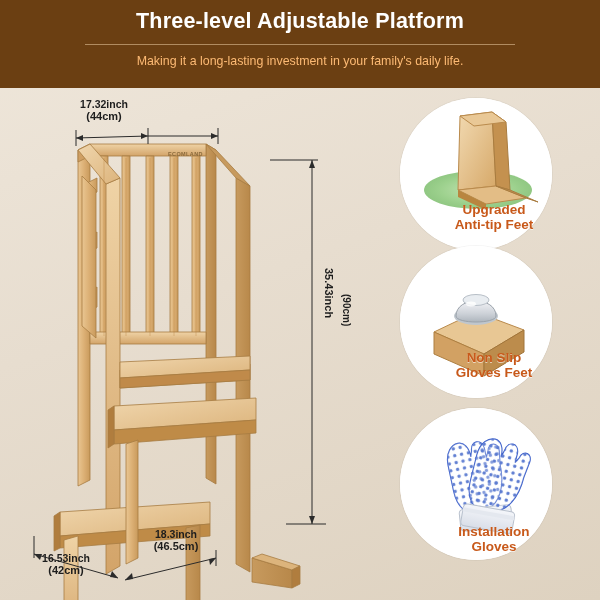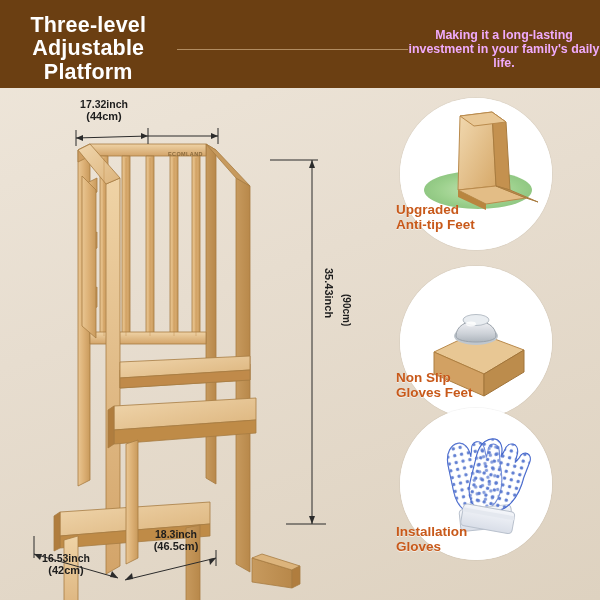--- a/index.html
+++ b/index.html
@@ -9,32 +9,32 @@
     background:#e9e0d4;
     overflow:hidden;
   }
   .page{position:relative;width:600px;height:600px;overflow:hidden;
         background:linear-gradient(160deg,#efe7db 0%,#e7ddcf 45%,#ded2c0 100%);}
 
   
   .header{
     position:absolute;left:0;top:0;width:600px;height:88px;
     background:#6b3f12;
-    display:flex;flex-direction:row;align-items:center;justify-content:flex-start;
+    display:flex;flex-direction:column;align-items:center;justify-content:flex-start;
     box-sizing:border-box;padding-top:10px;
   }
   .header-title{
     color:#ffffff;font-size:21.5px;font-weight:bold;letter-spacing:.2px;
     text-align:center;line-height:1.1;
   }
   .header-rule{
     width:430px;height:1px;background:#c8a77c;opacity:.75;margin:10px 0 9px 0;
   }
   .header-sub{
-    color:#f0abfc;font-size:12.4px;text-align:center;font-weight:700;
+    color:#fdba74;font-size:12.4px;text-align:center;font-weight:400;
   }
 
   
   .diagram{position:absolute;left:0;top:88px;width:390px;height:392px;padding-left:32px;}
 
   .svg-wrap{position:absolute;left:0;top:0;width:390px;height:512px;}
 
   .dim-label{
     position:absolute;text-align:center;color:#1d1d1d;
     font-size:10.5px;font-weight:bold;line-height:1.15;
@@ -52,24 +52,24 @@
   .features{position:absolute;left:394px;top:96px;width:206px;height:500px;}
   .feature{
     position:absolute;left:6px;width:192px;height:152px;
   }
   .feature .circle{
     position:absolute;left:0;top:0;width:152px;height:152px;border-radius:50%;
     background:#ffffff;overflow:hidden;
     box-shadow:0 0 0 1px rgba(0,0,0,.04);
   }
   .feature.f1{top:2px;}
-  .feature.f2{top:170px;}
+  .feature.f2{top:150px;}
   .feature.f3{top:312px;}
   .feature .cap{
-    position:absolute;left:-4px;width:196px;text-align:left;
+    position:absolute;left:-4px;width:196px;text-align:center;
     color:#c8591a;font-size:13.5px;font-weight:bold;line-height:1.12;
     text-shadow:0 1px 0 rgba(255,255,255,.6);
   }
   .feature.f1 .cap{top:104px;}
   .feature.f2 .cap{top:104px;}
   .feature.f3 .cap{top:116px;}
 
   .brandtag{
     position:absolute;color:#8a6a3c;font-size:5.5px;letter-spacing:.4px;
     font-weight:bold;

